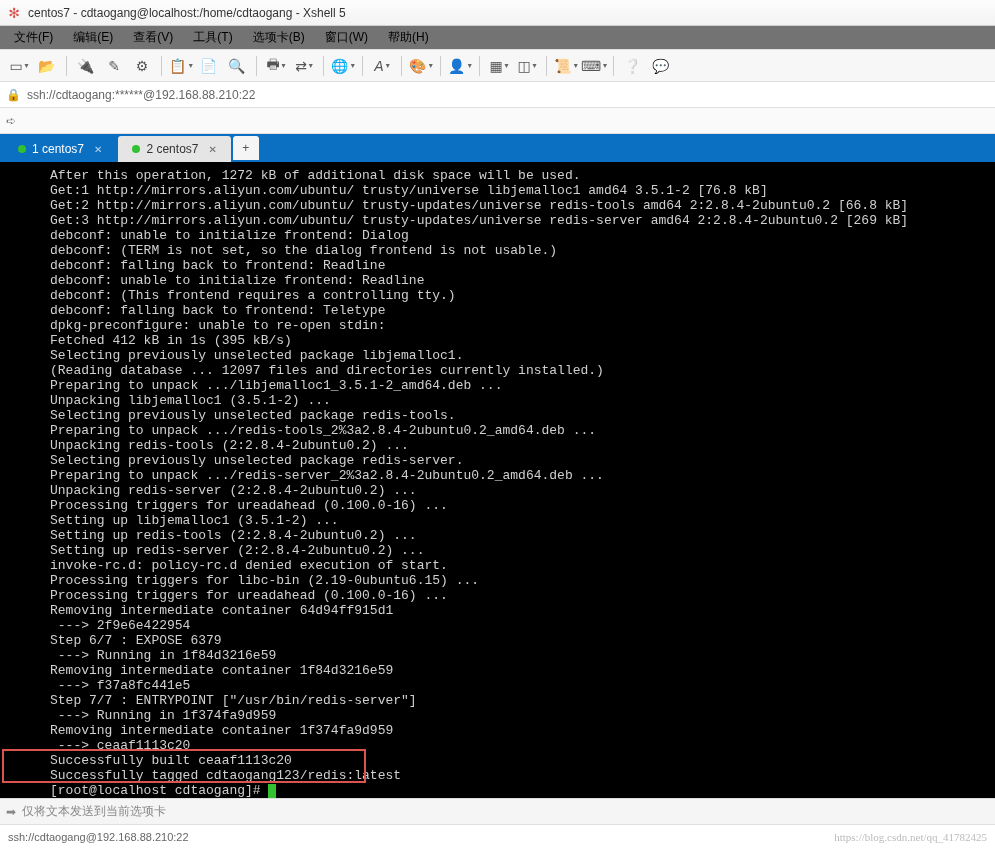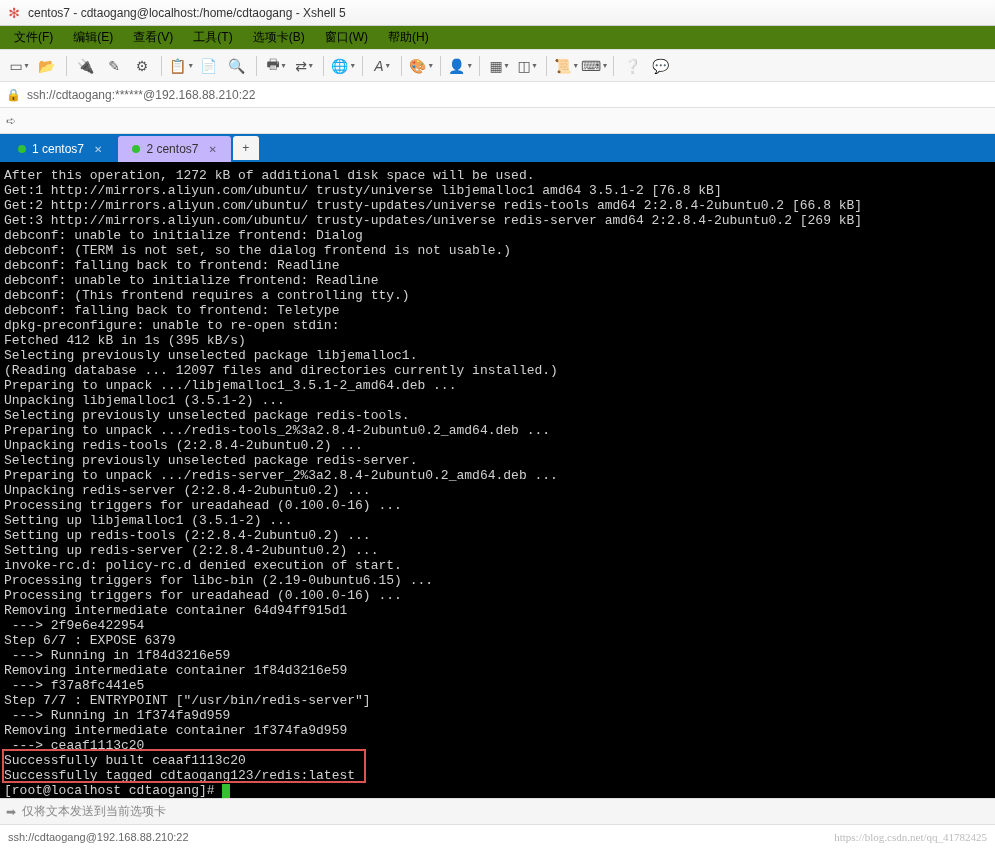--- a/index.html
+++ b/index.html
@@ -2,42 +2,42 @@
 <html><head>
 <meta charset="utf-8">
 <style>
 * { margin: 0; padding: 0; box-sizing: border-box; }
 body { font-family: "Microsoft YaHei", Arial, sans-serif; font-size: 12px; background: #fff; width: 995px; height: 858px; overflow: hidden; position: relative; }
 
 .titlebar { height: 26px; background: linear-gradient(#fdfdfd, #f3f3f3); border-bottom: 1px solid #d0d0d0; display: flex; align-items: center; padding: 0 6px; gap: 6px; }
 .titlebar .app-icon { width: 16px; height: 16px; display: inline-flex; align-items: center; justify-content: center; font-size: 14px; color: #d9534f; }
 .titlebar .title-text { font-size: 12px; color: #333; text-align: right; }
 
-.menubar { height: 24px; background: #4d7c0f; border-bottom: 1px solid #e0e0e0; display: flex; align-items: center; padding: 0 6px; gap: 4px; }
+.menubar { height: 24px; background: #737373; border-bottom: 1px solid #e0e0e0; display: flex; align-items: center; padding: 0 6px; gap: 4px; }
 .menubar .menu-item { padding: 2px 8px; cursor: pointer; }
 
 .toolbar { height: 32px; background: #f7f7f7; border-bottom: 1px solid #e0e0e0; display: flex; align-items: center; padding: 0 6px; gap: 2px; }
 .tb-btn { width: 26px; height: 26px; display: inline-flex; align-items: center; justify-content: center; cursor: pointer; border-radius: 2px; font-size: 14px; color: #555; }
 .tb-btn.with-dd::after { content: "▾"; font-size: 8px; margin-left: 2px; color: #666; }
 .tb-sep { width: 1px; height: 20px; background: #ccc; margin: 0 4px; }
 
 .addressbar { height: 26px; background: #fff; border-bottom: 1px solid #e0e0e0; display: flex; align-items: center; padding: 0 6px; gap: 6px; color: #666; }
 .addressbar .lock-icon { color: #888; }
 
 .hintbar { height: 26px; background: #fafafa; border-bottom: 1px solid #e0e0e0; display: flex; align-items: center; padding: 0 6px; gap: 6px; color: #777; }
 
 .tabbar { height: 28px; background: #0b6fc2; display: flex; align-items: flex-end; padding: 0 4px; gap: 2px; }
 .tab { height: 26px; background: #0b6fc2; color: #fff; padding: 0 14px; display: flex; align-items: center; gap: 6px; cursor: pointer; border-radius: 3px 3px 0 0; font-size: 12px; margin-top: 48px; }
-.tab.inactive { background: #c4b5fd; color: #333; }
+.tab.inactive { background: #e5e5e5; color: #333; }
 .tab .dot { width: 8px; height: 8px; border-radius: 50%; background: #31c131; display: inline-block; }
 .tab .close { font-size: 10px; opacity: .7; margin-left: 4px; }
 .tab-add { width: 26px; height: 24px; background: #f5f5f5; color: #555; display: flex; align-items: center; justify-content: center; border-radius: 3px 3px 0 0; cursor: pointer; margin-bottom: 2px; }
 
 .terminal { background: #000; color: #d0d0d0; padding: 6px 4px; font-family: "Consolas", "Courier New", monospace; font-size: 13px; line-height: 15px; height: 636px; overflow: hidden; position: relative; }
-.terminal .line { white-space: pre; }
+.terminal .line { white-space: pre; margin-left: 46px; }
 .highlight-box { position: absolute; border: 2px solid #d9534f; pointer-events: none; }
 .cursor { display: inline-block; width: 8px; height: 14px; background: #31c131; vertical-align: middle; }
 
 .sendbar { height: 26px; background: #f5f5f5; border-top: 1px solid #ddd; display: flex; align-items: center; padding: 0 6px; gap: 6px; color: #888; }
 
 .statusbar { height: 24px; background: #fff; border-top: 1px solid #e0e0e0; display: flex; align-items: center; justify-content: space-between; padding: 0 8px; color: #666; font-size: 11px; }
 .watermark { color: #bbb; font-family: Liberation Serif, serif; }
 </style>
 </head>
 <body>

